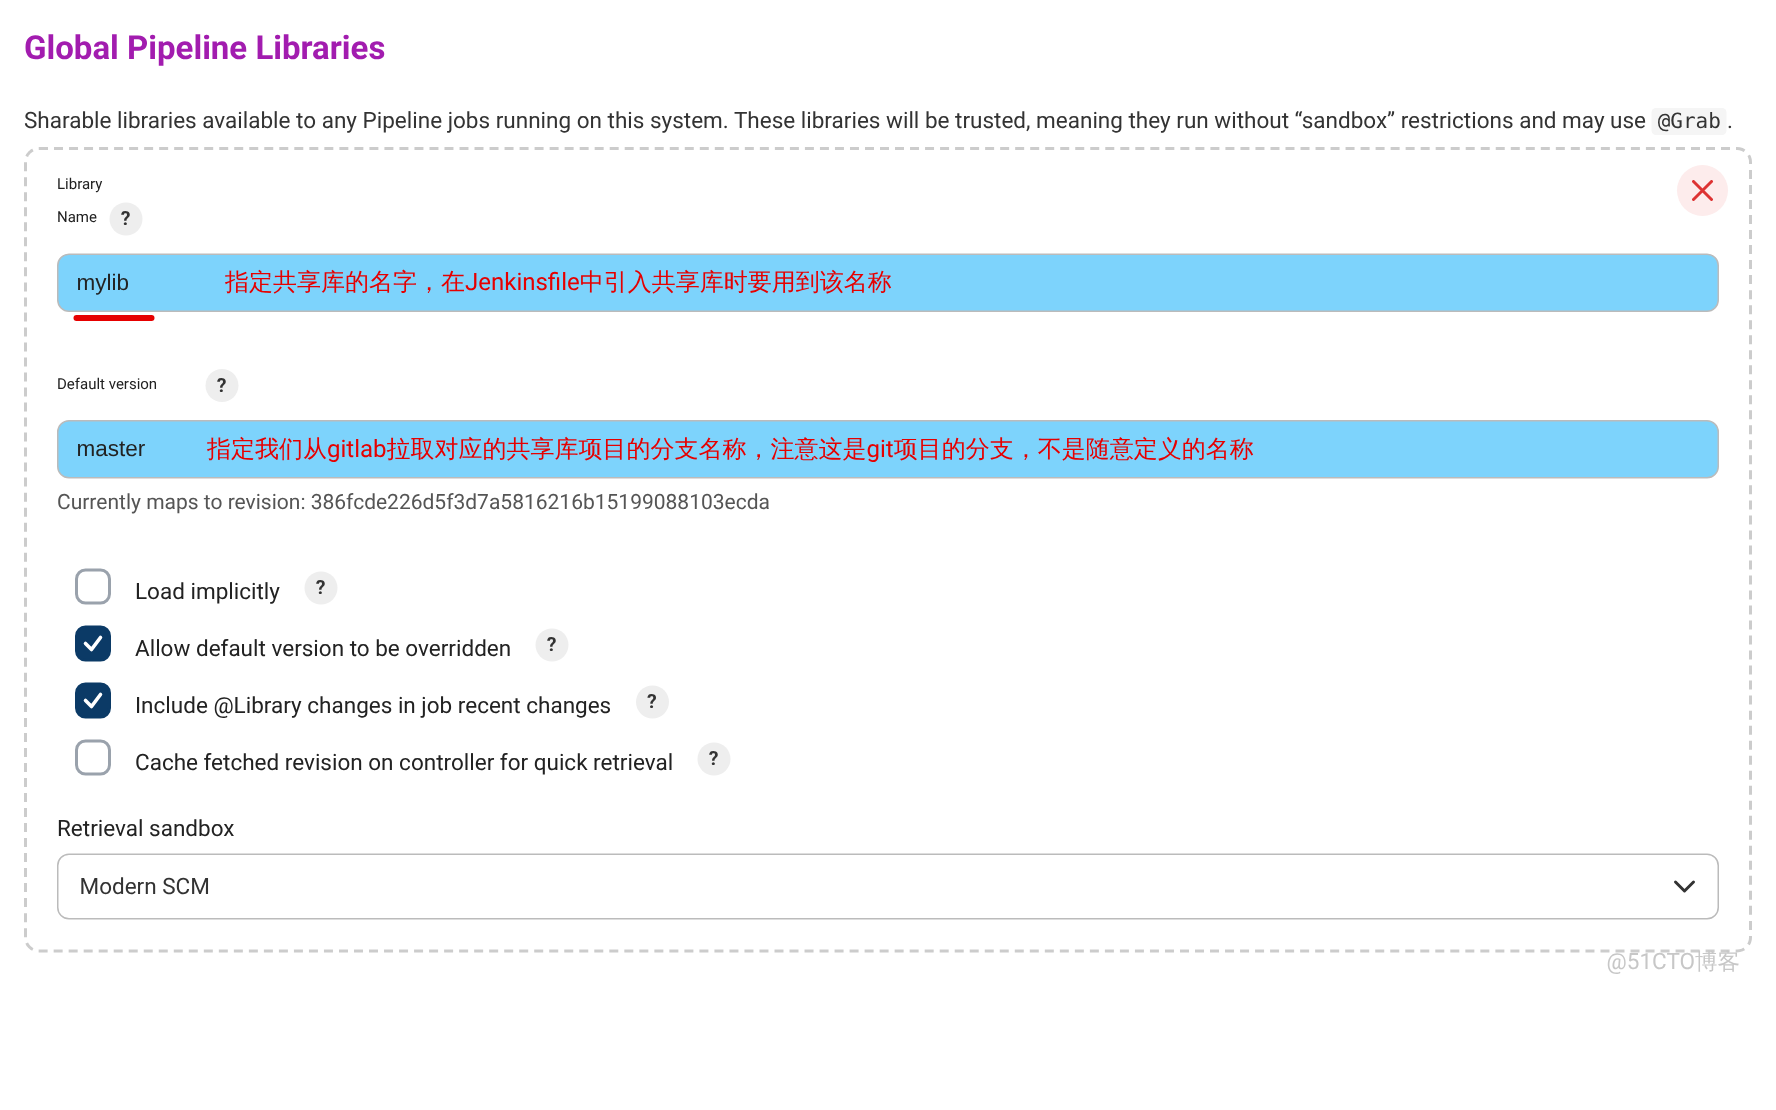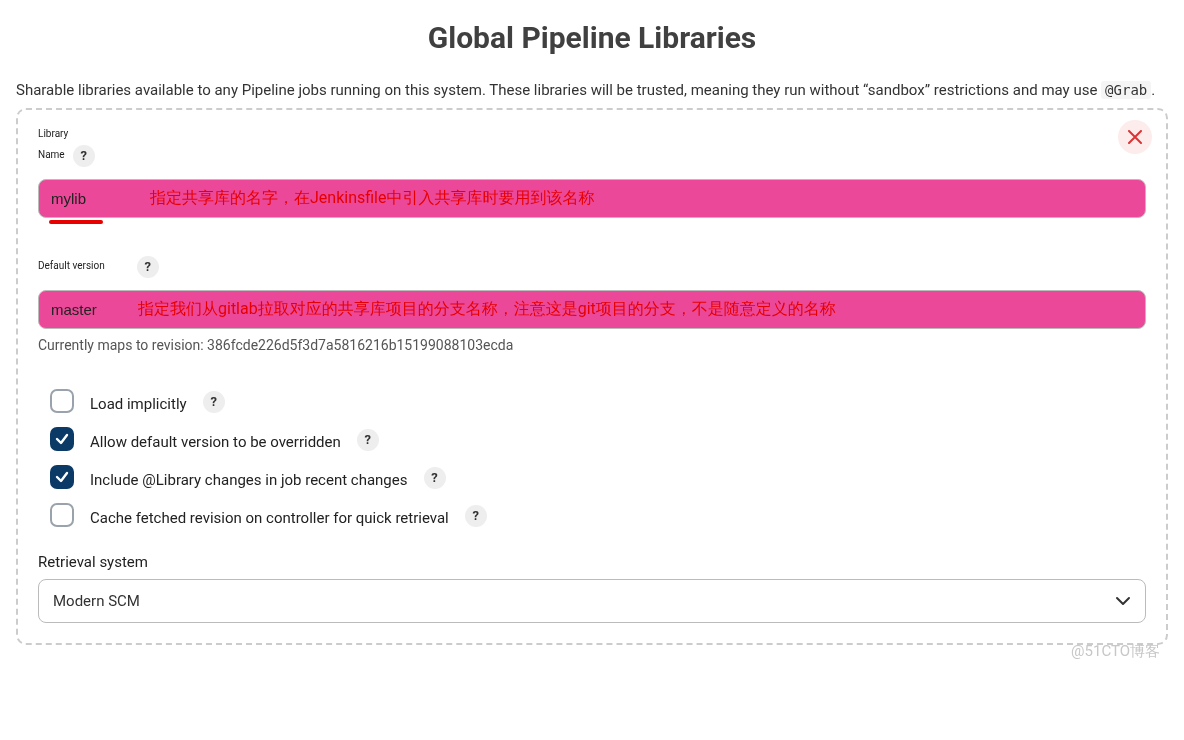--- a/index.html
+++ b/index.html
@@ -5,25 +5,24 @@
   * { box-sizing: border-box; }
   body {
     margin: 0;
     padding: 16px;
     font-family: -apple-system, BlinkMacSystemFont, "Segoe UI", Roboto, Helvetica, Arial, sans-serif;
     color: #333;
     background: #fff;
     width: 1184px;
   }
   h2.section-title {
-    font-size: 30px;
+    font-size: 22px;
     font-weight: 700;
     margin: 4px 0 24px 0;
-    color: #404040;
-    text-align: center;
+    color: #a21caf;
   }
   .section-desc {
     font-size: 15px;
     line-height: 1.5;
     color: #333;
     margin-bottom: 6px;
     max-width: 1150px;
   }
   .mono {
     font-family: ui-monospace, Menlo, Consolas, monospace;
@@ -78,21 +77,21 @@
   }
   .text-input {
     width: 100%;
     border: 1px solid #bbb;
     border-radius: 8px;
     padding: 10px 12px;
     font-size: 15px;
     color: #222;
     margin-top: 12px;
     position: relative;
-    background: #ec4899;
+    background: #7dd3fc;
   }
   .input-wrap { position: relative; margin-top: 12px; }
   .input-wrap .text-input { margin-top: 0; }
   .annot {
     position: absolute;
     left: 112px;
     top: 50%;
     transform: translateY(-50%);
     color: #e60000;
     font-size: 16px;
@@ -237,21 +236,21 @@
         <span class="cb-label">Include @Library changes in job recent changes</span>
         <span class="help-badge">?</span>
       </div>
       <div class="checkbox-row">
         <div class="cb"></div>
         <span class="cb-label">Cache fetched revision on controller for quick retrieval</span>
         <span class="help-badge">?</span>
       </div>
     </div>
 
-  <div class="section-sub">Retrieval system</div>
+  <div class="section-sub">Retrieval sandbox</div>
 
   <div class="select-box">
     <span>Modern SCM</span>
     <svg class="chevron" viewBox="0 0 16 16">
         <path d="M2 5 L8 11 L14 5" stroke="#333" stroke-width="2" fill="none" stroke-linecap="round" stroke-linejoin="round"></path>
       </svg>
   </div>
 
   <div class="watermark">@51CTO博客</div>
 </div>

